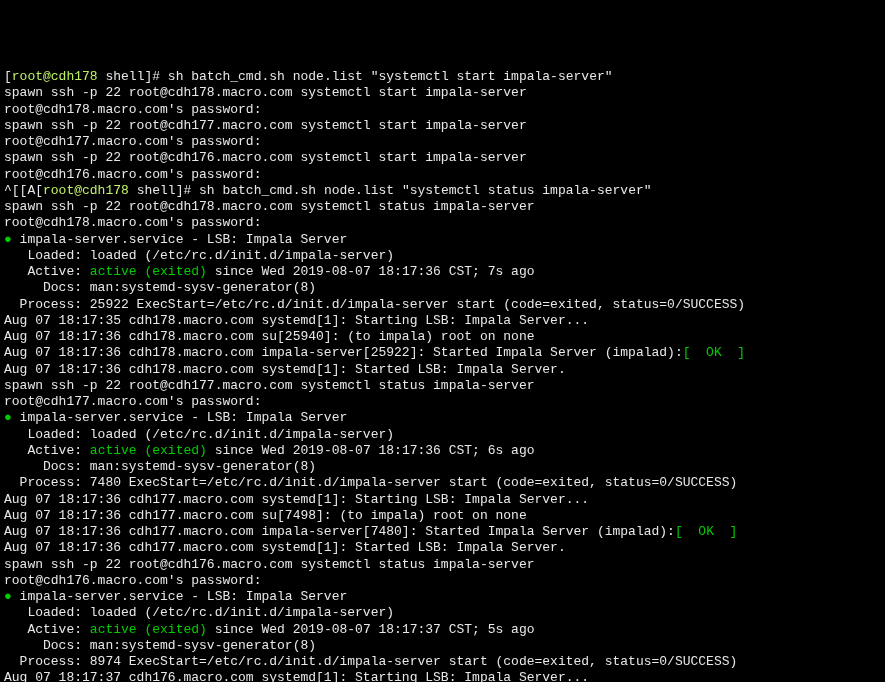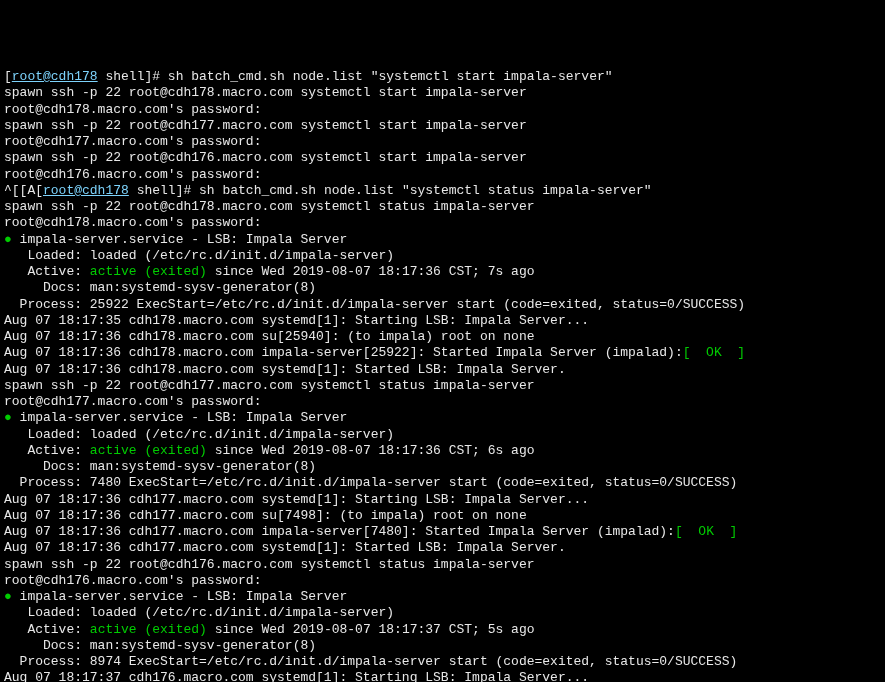--- a/index.html
+++ b/index.html
@@ -9,21 +9,21 @@
     font-family: "Consolas", "Courier New", monospace;
     font-size: 13px;
     line-height: 1.25;
     padding: 4px;
     width: 885px;
     height: 682px;
     overflow: hidden;
     white-space: pre;
   }
   .line { white-space: pre; }
-  .red { color: #7dd3fc; text-decoration: underline; }
+  .red { color: #bef264; }
   .green { color: #00cc00; }
   .white { color: #e8e8e8; }
 </style>
 </head>
 <body>
 
 
 
 <div id="terminal"><div class="line"><span class="white">[</span><span class="red">root@cdh178</span><span class="white"> shell</span><span class="white">]# sh batch_cmd.sh node.list "systemctl start impala-server"</span></div><div class="line"><span class="white">spawn ssh -p 22 root@cdh178.macro.com systemctl start impala-server</span></div><div class="line"><span class="white">root@cdh178.macro.com's password:</span></div><div class="line"><span class="white">spawn ssh -p 22 root@cdh177.macro.com systemctl start impala-server</span></div><div class="line"><span class="white">root@cdh177.macro.com's password:</span></div><div class="line"><span class="white">spawn ssh -p 22 root@cdh176.macro.com systemctl start impala-server</span></div><div class="line"><span class="white">root@cdh176.macro.com's password:</span></div><div class="line"><span class="white">^[[A[</span><span class="red">root@cdh178</span><span class="white"> shell</span><span class="white">]# sh batch_cmd.sh node.list "systemctl status impala-server"</span></div><div class="line"><span class="white">spawn ssh -p 22 root@cdh178.macro.com systemctl status impala-server</span></div><div class="line"><span class="white">root@cdh178.macro.com's password:</span></div><div class="line"><span class="green">●</span><span class="white"> impala-server.service - LSB: Impala Server</span></div><div class="line"><span class="white">   Loaded: loaded (/etc/rc.d/init.d/impala-server)</span></div><div class="line"><span class="white">   Active: </span><span class="green">active (exited)</span><span class="white"> since Wed 2019-08-07 18:17:36 CST; 7s ago</span></div><div class="line"><span class="white">     Docs: man:systemd-sysv-generator(8)</span></div><div class="line"><span class="white">  Process: 25922 ExecStart=/etc/rc.d/init.d/impala-server start (code=exited, status=0/SUCCESS)</span></div><div class="line"><span class="white"></span></div><div class="line"><span class="white">Aug 07 18:17:35 cdh178.macro.com systemd[1]: Starting LSB: Impala Server...</span></div><div class="line"><span class="white">Aug 07 18:17:36 cdh178.macro.com su[25940]: (to impala) root on none</span></div><div class="line"><span class="white">Aug 07 18:17:36 cdh178.macro.com impala-server[25922]: Started Impala Server (impalad):</span><span class="green">[  OK  ]</span></div><div class="line"><span class="white">Aug 07 18:17:36 cdh178.macro.com systemd[1]: Started LSB: Impala Server.</span></div><div class="line"><span class="white">spawn ssh -p 22 root@cdh177.macro.com systemctl status impala-server</span></div><div class="line"><span class="white">root@cdh177.macro.com's password:</span></div><div class="line"><span class="green">●</span><span class="white"> impala-server.service - LSB: Impala Server</span></div><div class="line"><span class="white">   Loaded: loaded (/etc/rc.d/init.d/impala-server)</span></div><div class="line"><span class="white">   Active: </span><span class="green">active (exited)</span><span class="white"> since Wed 2019-08-07 18:17:36 CST; 6s ago</span></div><div class="line"><span class="white">     Docs: man:systemd-sysv-generator(8)</span></div><div class="line"><span class="white">  Process: 7480 ExecStart=/etc/rc.d/init.d/impala-server start (code=exited, status=0/SUCCESS)</span></div><div class="line"><span class="white"></span></div><div class="line"><span class="white">Aug 07 18:17:36 cdh177.macro.com systemd[1]: Starting LSB: Impala Server...</span></div><div class="line"><span class="white">Aug 07 18:17:36 cdh177.macro.com su[7498]: (to impala) root on none</span></div><div class="line"><span class="white">Aug 07 18:17:36 cdh177.macro.com impala-server[7480]: Started Impala Server (impalad):</span><span class="green">[  OK  ]</span></div><div class="line"><span class="white">Aug 07 18:17:36 cdh177.macro.com systemd[1]: Started LSB: Impala Server.</span></div><div class="line"><span class="white">spawn ssh -p 22 root@cdh176.macro.com systemctl status impala-server</span></div><div class="line"><span class="white">root@cdh176.macro.com's password:</span></div><div class="line"><span class="green">●</span><span class="white"> impala-server.service - LSB: Impala Server</span></div><div class="line"><span class="white">   Loaded: loaded (/etc/rc.d/init.d/impala-server)</span></div><div class="line"><span class="white">   Active: </span><span class="green">active (exited)</span><span class="white"> since Wed 2019-08-07 18:17:37 CST; 5s ago</span></div><div class="line"><span class="white">     Docs: man:systemd-sysv-generator(8)</span></div><div class="line"><span class="white">  Process: 8974 ExecStart=/etc/rc.d/init.d/impala-server start (code=exited, status=0/SUCCESS)</span></div><div class="line"><span class="white"></span></div><div class="line"><span class="white">Aug 07 18:17:37 cdh176.macro.com systemd[1]: Starting LSB: Impala Server...</span></div></div>
 

